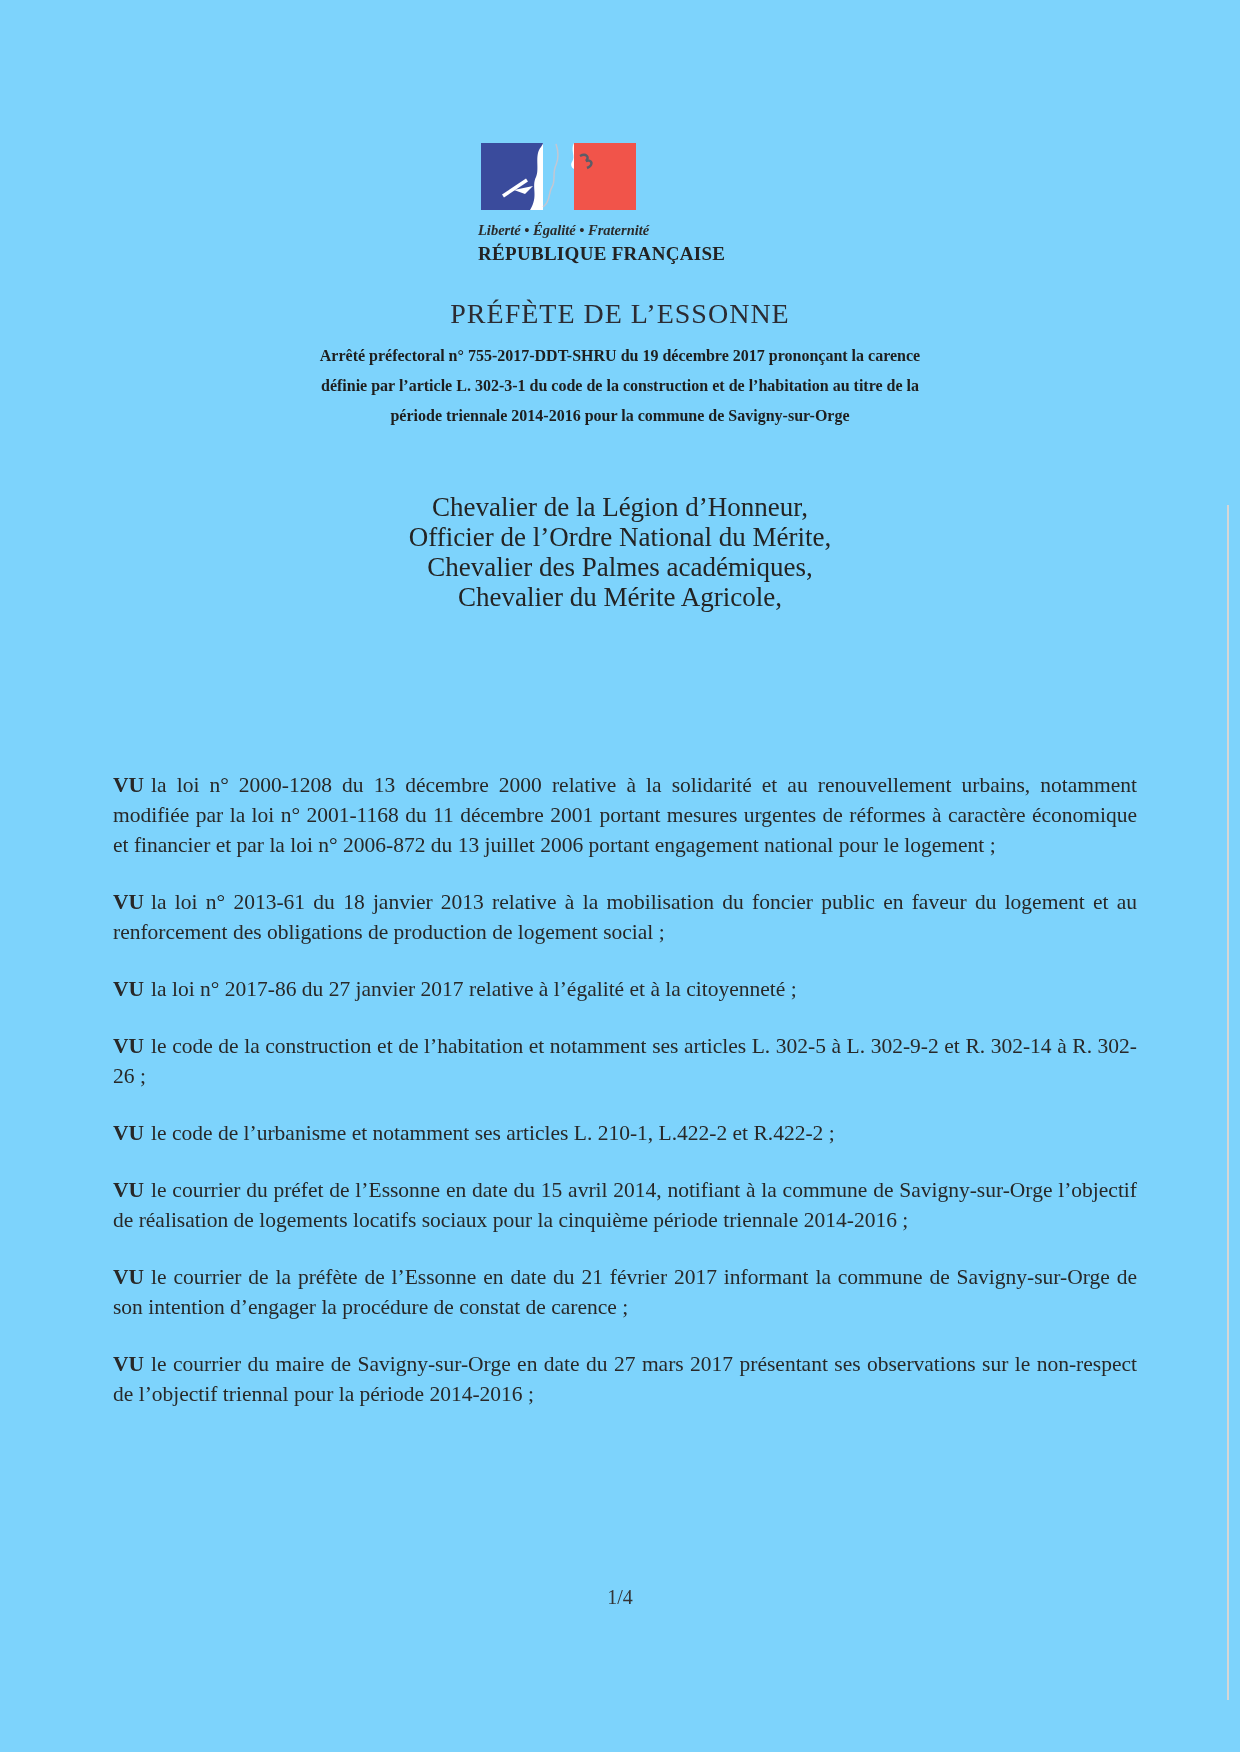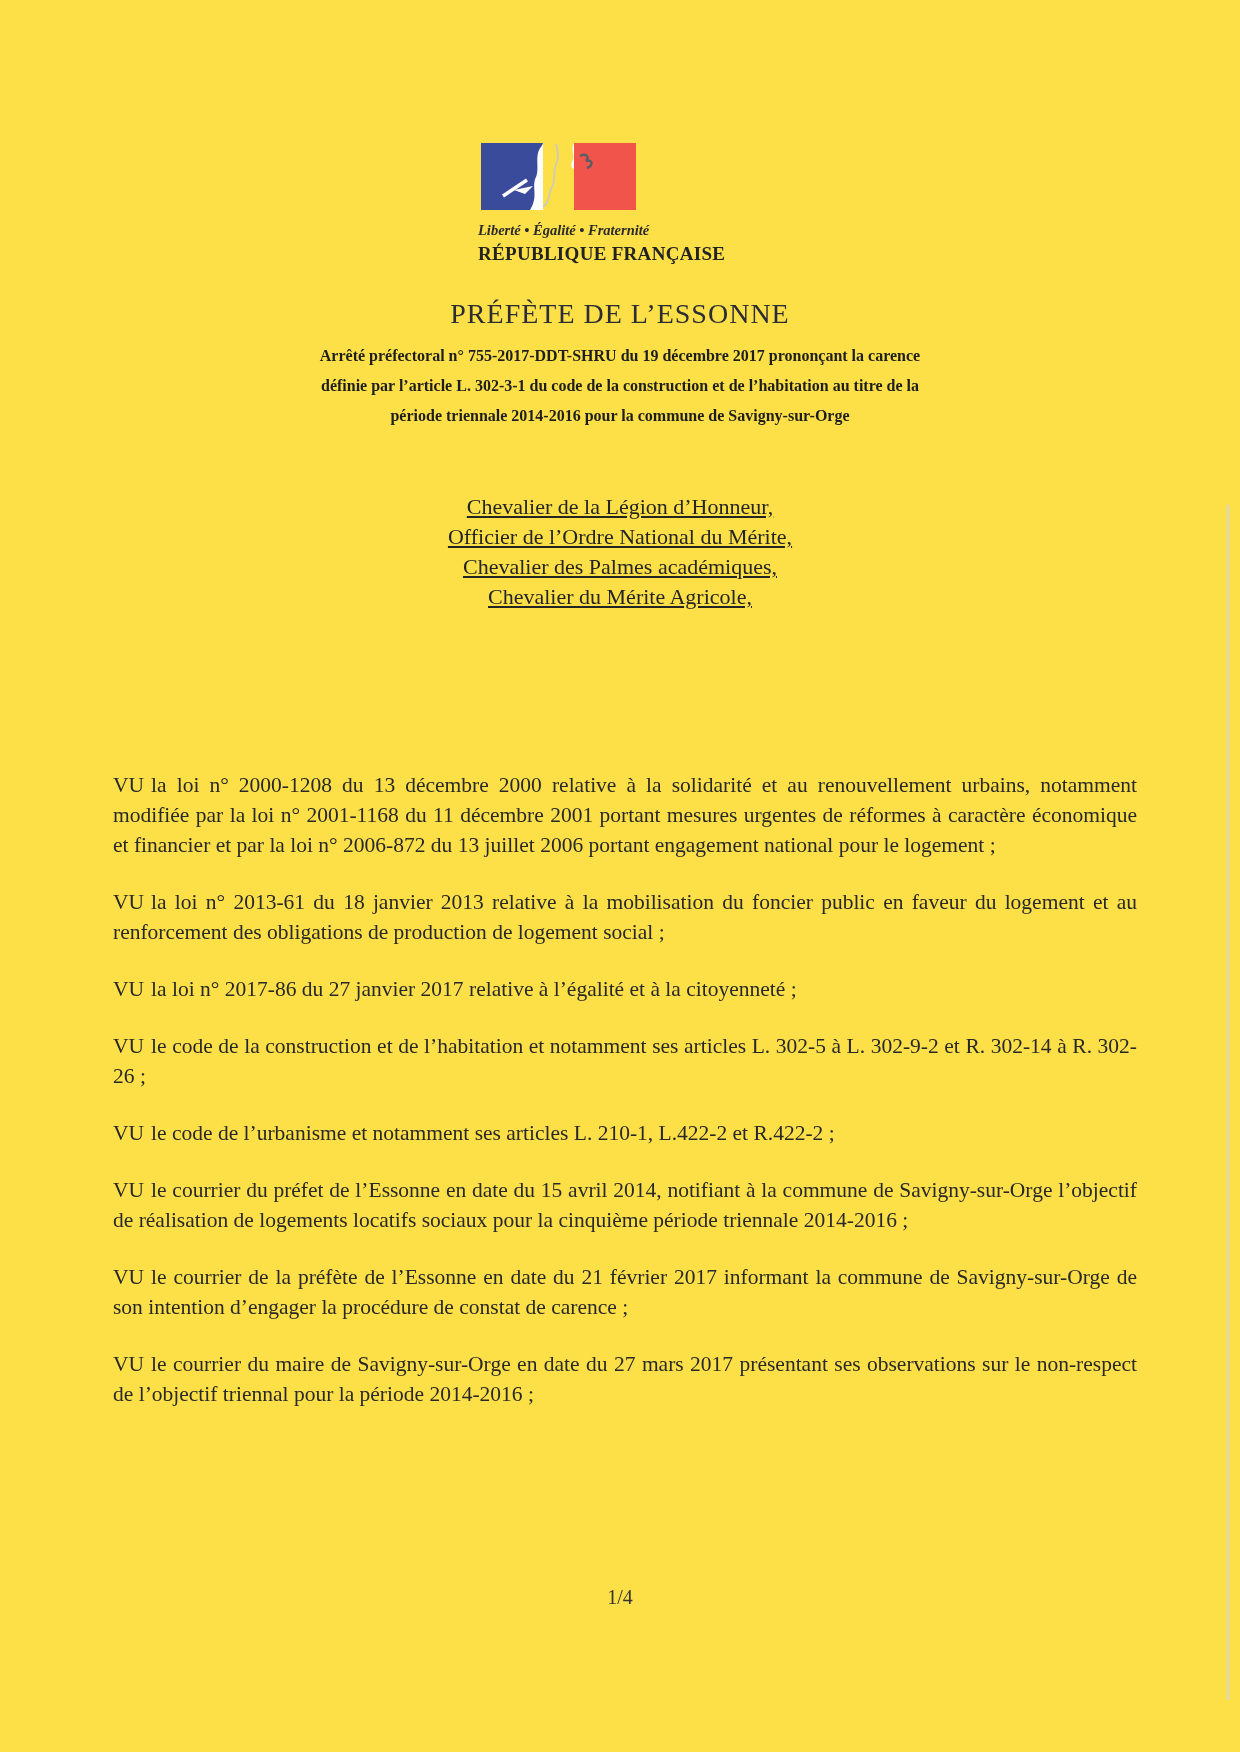--- a/index.html
+++ b/index.html
@@ -1,20 +1,20 @@
 <!DOCTYPE html>
 <html><head>
 <meta charset="utf-8">
 <style>
   html, body { margin: 0; padding: 0; background: #ffffff; }
   .page {
     position: relative;
     width: 1240px;
     height: 1752px;
-    background: #fde047;
+    background: #7dd3fc;
     font-family: "Liberation Serif", "DejaVu Serif", serif;
     color: #262626;
     overflow: hidden;
   }
   .logo-block {
     position: absolute;
     top: 143px;
     left: 478px;
     width: 160px;
     text-align: center;
@@ -59,35 +59,35 @@
   }
   .authority {
     position: absolute;
     top: 492px;
     left: 0;
     width: 100%;
     text-align: center;
     color: #242424;
   }
   .authority-title { font-weight: 700; font-size: 23.5px; line-height: 31px; }
-  .honor { font-size: 22px; line-height: 30px; text-decoration: underline; }
+  .honor { font-size: 27px; line-height: 30px; }
   .recitals {
     position: absolute;
     top: 770px;
     left: 113px;
     width: 1024px;
   }
   .recital {
     font-size: 21.5px;
     line-height: 30px;
     text-align: justify;
     margin: 0 0 27px 0;
     color: #282828;
   }
-  .recital .vu { font-weight: 400; margin-right: 7px; }
+  .recital .vu { font-weight: 700; margin-right: 7px; }
   .page-number {
     position: absolute;
     top: 1586px;
     left: 0;
     width: 100%;
     text-align: center;
     font-size: 20px;
     color: #333333;
   }
   .scan-line {

